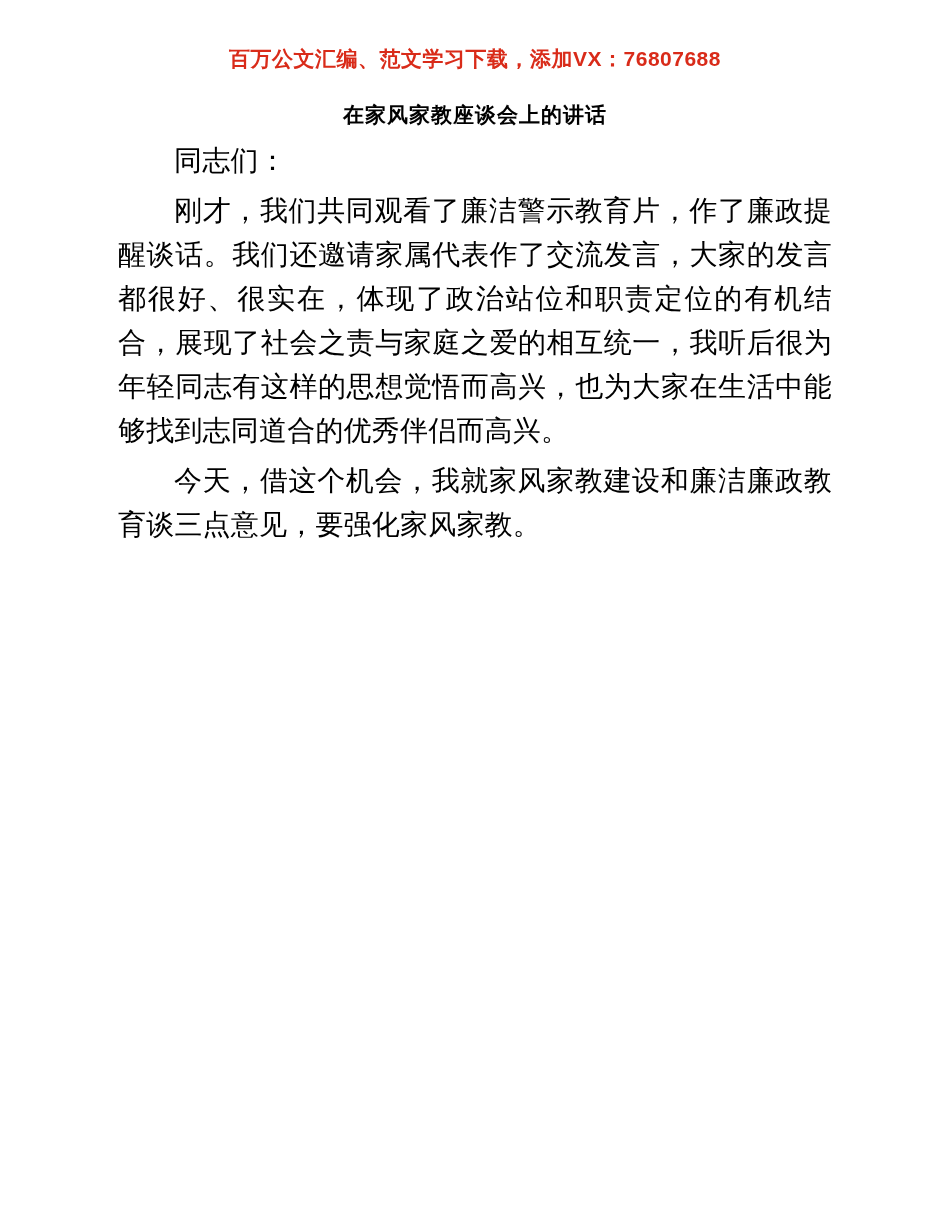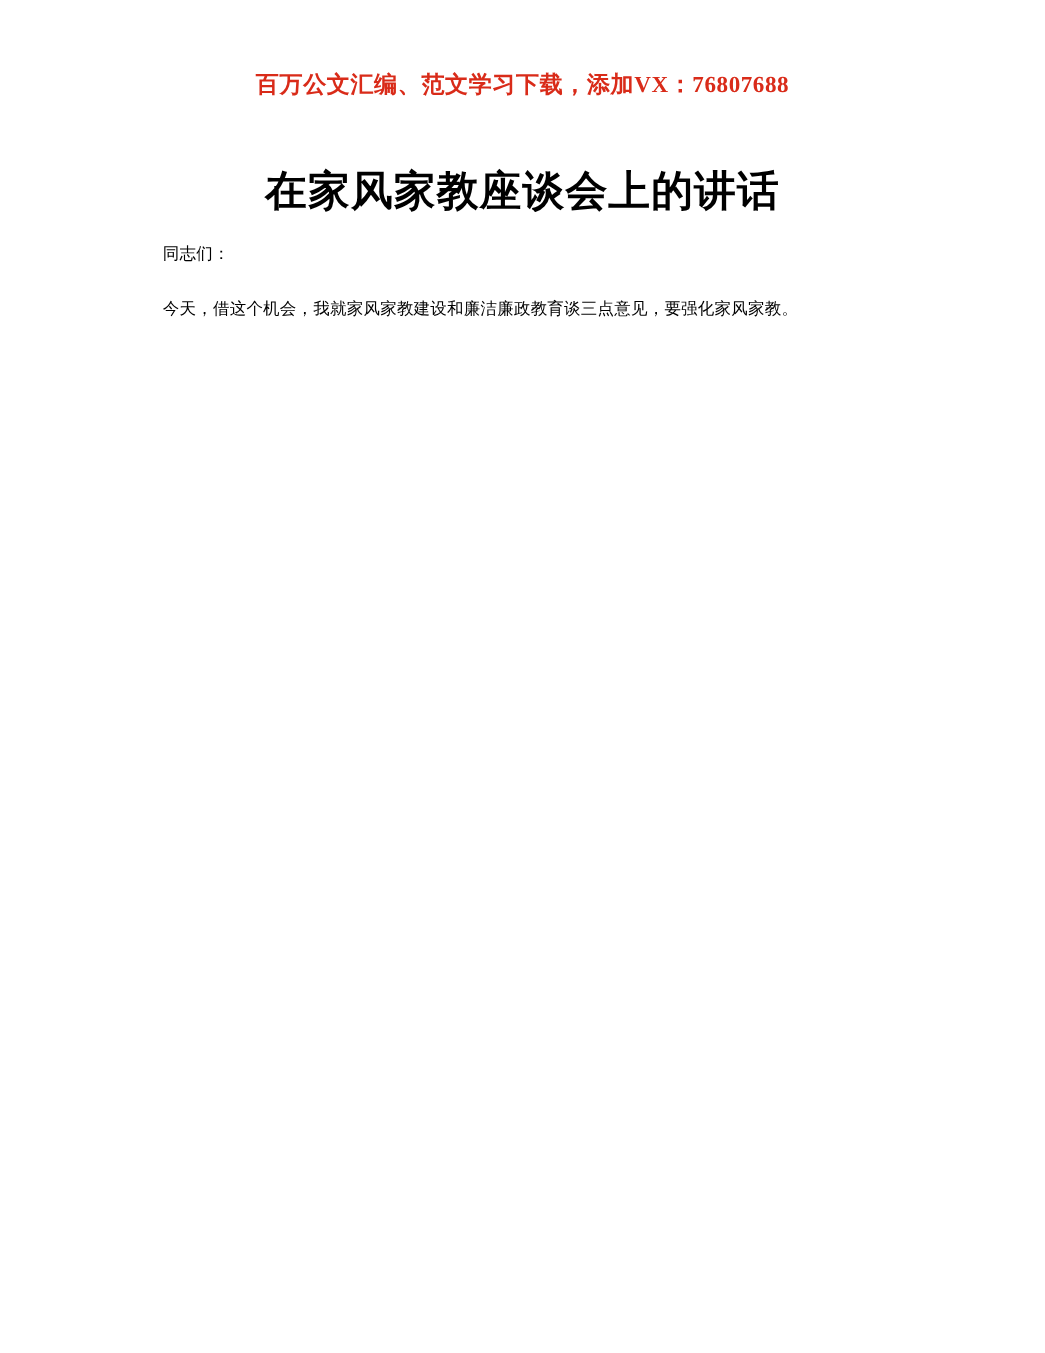--- a/index.html
+++ b/index.html
@@ -18,40 +18,40 @@
     position: relative;
     width: 950px;
     height: 1230px;
     background: #ffffff;
     box-sizing: border-box;
     padding: 0 118px;
   }
   .watermark {
     text-align: center;
     color: #d92b19;
-    font-family: Liberation Serif, serif;
+    font-family: Liberation Sans, sans-serif;
     font-weight: bold;
     font-size: 21px;
     letter-spacing: 0.5px;
-    padding-top: 65px;
+    padding-top: 46px;
     line-height: 1.2;
     white-space: nowrap;
   }
   .doc-title {
     text-align: center;
     font-family: "Liberation Sans", "DejaVu Sans", sans-serif;
     font-weight: bold;
-    font-size: 38px;
+    font-size: 21px;
     letter-spacing: 1px;
-    margin-top: 58px;
+    margin-top: 30px;
     margin-bottom: 10px;
   }
   .body-text p {
     font-family: Liberation Serif, serif;
-    font-size: 15px;
+    font-size: 28px;
     line-height: 44px;
     margin: 0 0 6px 0;
     text-align: justify;
     text-justify: inter-ideograph;
     text-indent: 2em;
     letter-spacing: 0.2px;
   }
   .body-text p.salutation {
     text-indent: 2em;
   }
@@ -60,16 +60,17 @@
 <body>
 
 <div class="page">
 
   <div class="watermark">百万公文汇编、范文学习下载，添加VX：76807688</div>
 
   <h1 class="doc-title">在家风家教座谈会上的讲话</h1>
 
   <div class="body-text">
     <p class="salutation">同志们：</p>
+    <p>刚才，我们共同观看了廉洁警示教育片，作了廉政提醒谈话。我们还邀请家属代表作了交流发言，大家的发言都很好、很实在，体现了政治站位和职责定位的有机结合，展现了社会之责与家庭之爱的相互统一，我听后很为年轻同志有这样的思想觉悟而高兴，也为大家在生活中能够找到志同道合的优秀伴侣而高兴。</p>
     <p>今天，借这个机会，我就家风家教建设和廉洁廉政教育谈三点意见，要强化家风家教。</p>
   </div>
 
 </div>
 
 </body></html>

